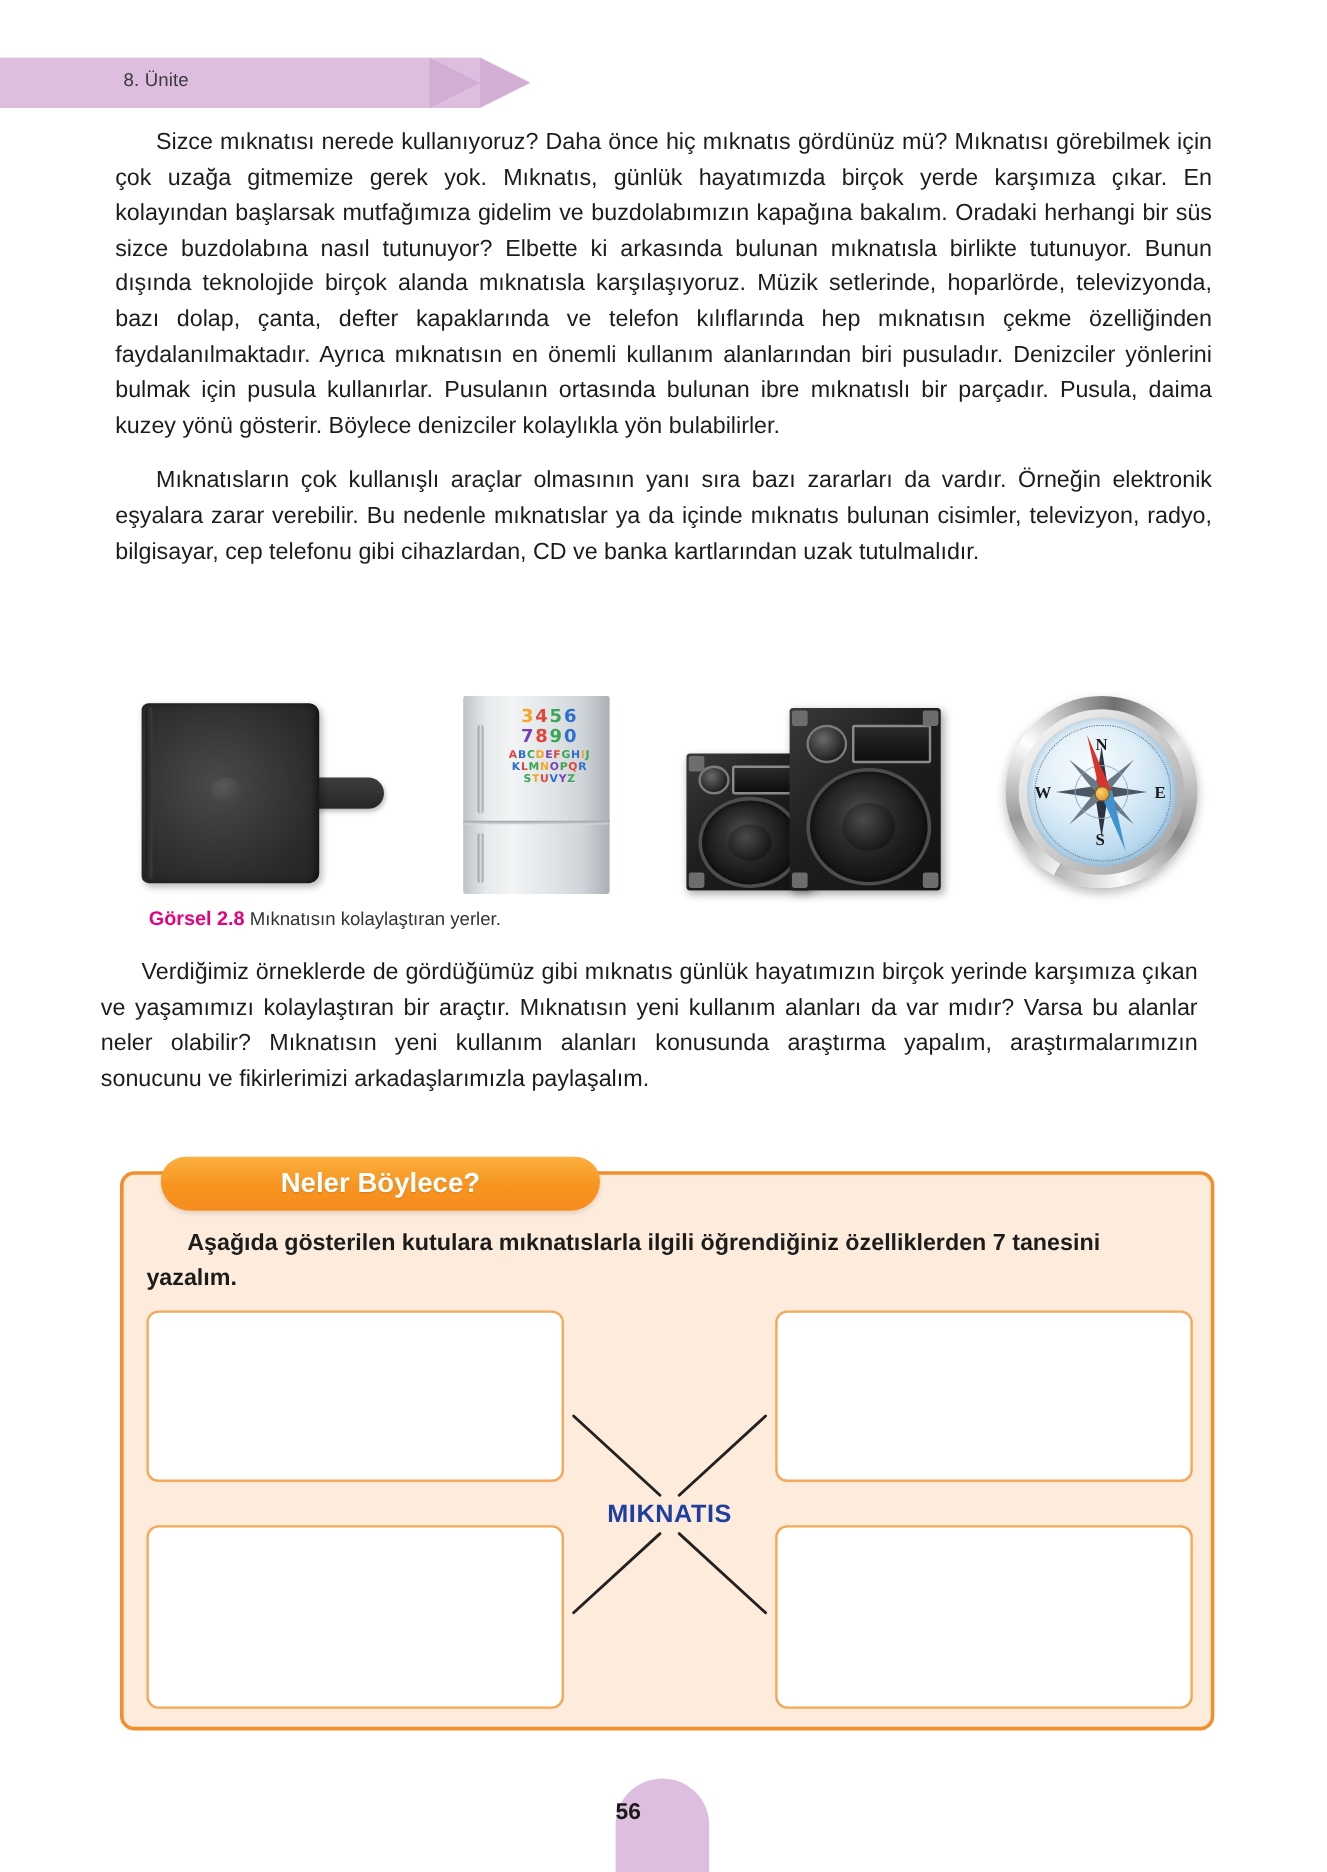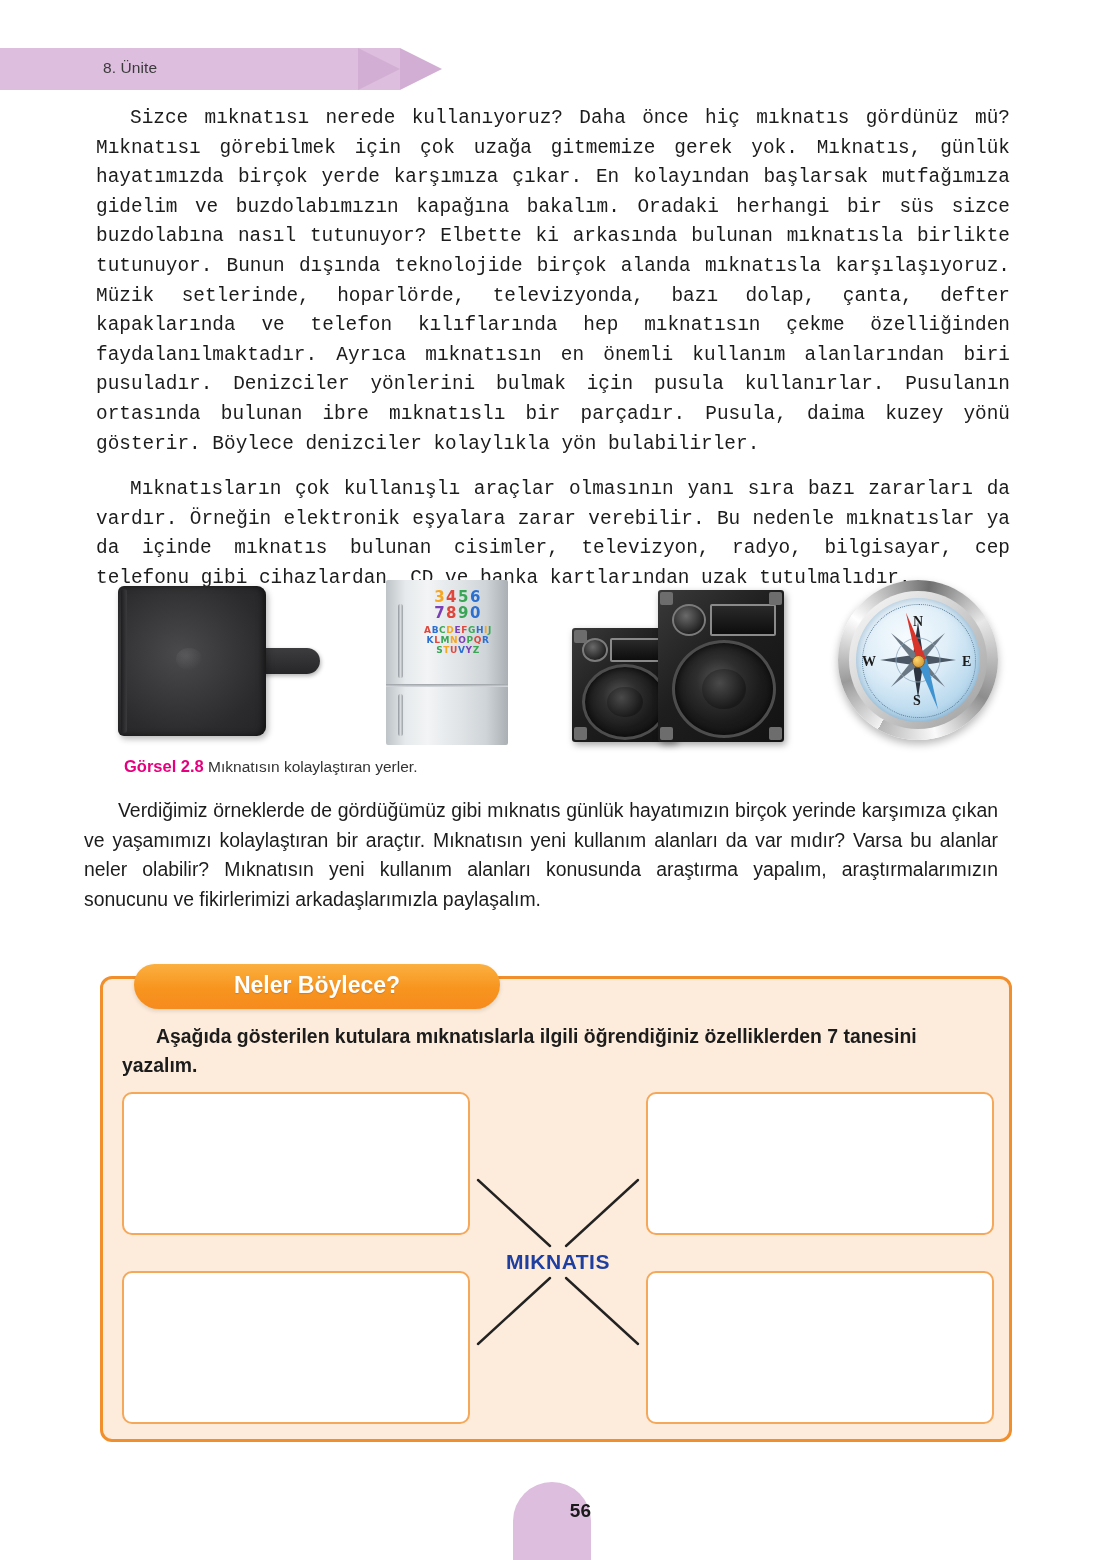--- a/index.html
+++ b/index.html
@@ -55,21 +55,20 @@
     letter-spacing: .1px;
     white-space: nowrap;
   }
 
   
   .content {
     position: absolute;
     left: 96px;
     top: 104px;
     width: 914px;
-    font-family: Liberation Mono, monospace;
   }
   p.body {
     margin: 0 0 0 0;
     font-size: 19.4px;
     line-height: 29.6px;
     text-align: justify;
     text-justify: inter-word;
     color: #1c1c1c;
     text-indent: 34px;
   }
@@ -350,21 +349,21 @@
     left: 513px;
     top: 1482px;
     width: 78px;
     height: 78px;
     background: #ddbede;
     border-radius: 39px 39px 0 0;
   }
   .page-num {
     position: absolute;
     left: 0; right: 0; top: 18px;
-    text-align: right;
+    text-align: left;
     font-weight: bold;
     font-size: 19px;
     color: #1a1a1a;
   }
 </style>
 </head>
 <body>
 
 <div class="unit-banner"></div>
 <div class="unit-banner-notch"></div>

